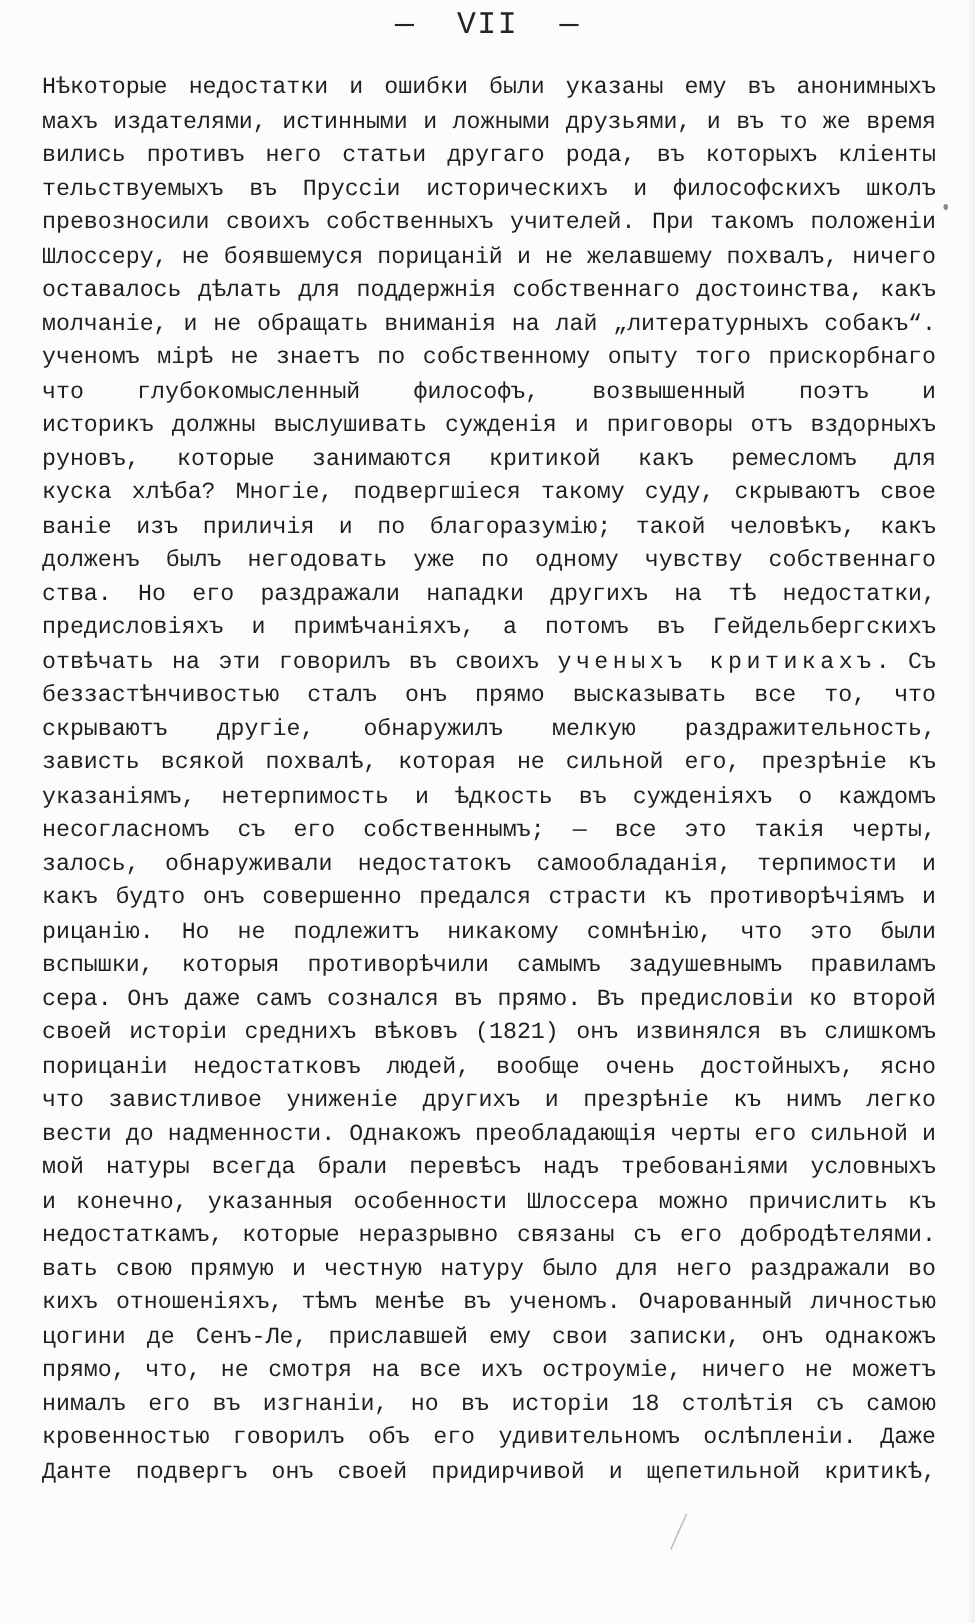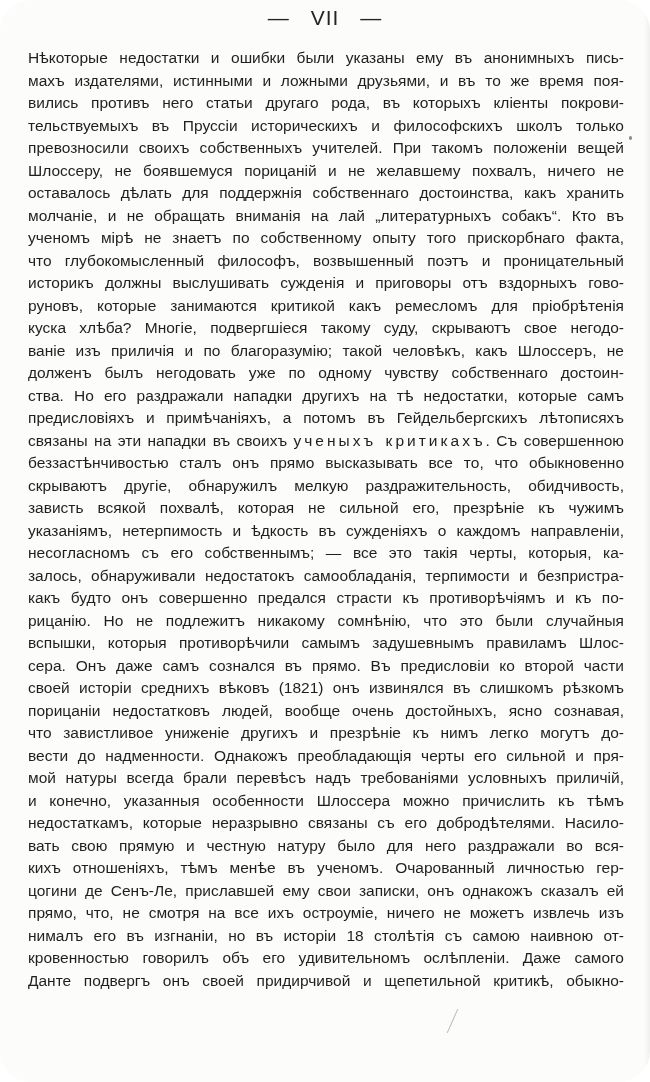--- a/index.html
+++ b/index.html
@@ -6,23 +6,22 @@
     margin: 0;
     padding: 0;
     background: #ffffff;
   }
   .page {
     position: relative;
     width: 650px;
     height: 1082px;
     background: #fcfcfa;
     overflow: hidden;
-    font-family: Liberation Sans, sans-serif;
+    font-family: Liberation Mono, monospace;
     color: #1f1f1f;
-    border-radius: 31px;
   }
   .page::after { 
     content: "";
     position: absolute;
     top: 0; right: 0;
     width: 6px; height: 100%;
     background: linear-gradient(to right, rgba(0,0,0,0), rgba(0,0,0,0.05));
     pointer-events: none;
   }
   .header {
@@ -84,21 +83,21 @@
       <div class="line"><span>молчаніе, и не обращать вниманія на лай „литературныхъ собакъ“. Кто въ</span></div>
       <div class="line"><span>ученомъ мірѣ не знаетъ по собственному опыту того прискорбнаго факта,</span></div>
       <div class="line"><span>что глубокомысленный философъ, возвышенный поэтъ и проницательный</span></div>
       <div class="line"><span>историкъ должны выслушивать сужденія и приговоры отъ вздорныхъ гово-</span></div>
       <div class="line"><span>руновъ, которые занимаются критикой какъ ремесломъ для пріобрѣтенія</span></div>
       <div class="line"><span>куска хлѣба? Многіе, подвергшіеся такому суду, скрываютъ свое негодо-</span></div>
       <div class="line"><span>ваніе изъ приличія и по благоразумію; такой человѣкъ, какъ Шлоссеръ, не</span></div>
       <div class="line"><span>долженъ былъ негодовать уже по одному чувству собственнаго достоин-</span></div>
       <div class="line"><span>ства. Но его раздражали нападки другихъ на тѣ недостатки, которые самъ</span></div>
       <div class="line"><span>предисловіяхъ и примѣчаніяхъ, а потомъ въ Гейдельбергскихъ лѣтописяхъ</span></div>
-      <div class="line"><span>связаны на эти нападки въ своихъ </span><span class="spaced">ученыхъ критикахъ</span><span>. Съ совершенною</span></div>
+      <div class="line"><span>отвѣчать на эти говорилъ въ своихъ </span><span class="spaced">ученыхъ критикахъ</span><span>. Съ совершенною</span></div>
       <div class="line"><span>беззастѣнчивостью сталъ онъ прямо высказывать все то, что обыкновенно</span></div>
       <div class="line"><span>скрываютъ другіе, обнаружилъ мелкую раздражительность, обидчивость,</span></div>
       <div class="line"><span>зависть всякой похвалѣ, которая не сильной его, презрѣніе къ чужимъ</span></div>
       <div class="line"><span>указаніямъ, нетерпимость и ѣдкость въ сужденіяхъ о каждомъ направленіи,</span></div>
       <div class="line"><span>несогласномъ съ его собственнымъ; — все это такія черты, которыя, ка-</span></div>
       <div class="line"><span>залось, обнаруживали недостатокъ самообладанія, терпимости и безпристра-</span></div>
       <div class="line"><span>какъ будто онъ совершенно предался страсти къ противорѣчіямъ и къ по-</span></div>
       <div class="line"><span>рицанію. Но не подлежитъ никакому сомнѣнію, что это были случайныя</span></div>
       <div class="line"><span>вспышки, которыя противорѣчили самымъ задушевнымъ правиламъ Шлос-</span></div>
       <div class="line"><span>сера. Онъ даже самъ сознался въ прямо. Въ предисловіи ко второй части</span></div>

